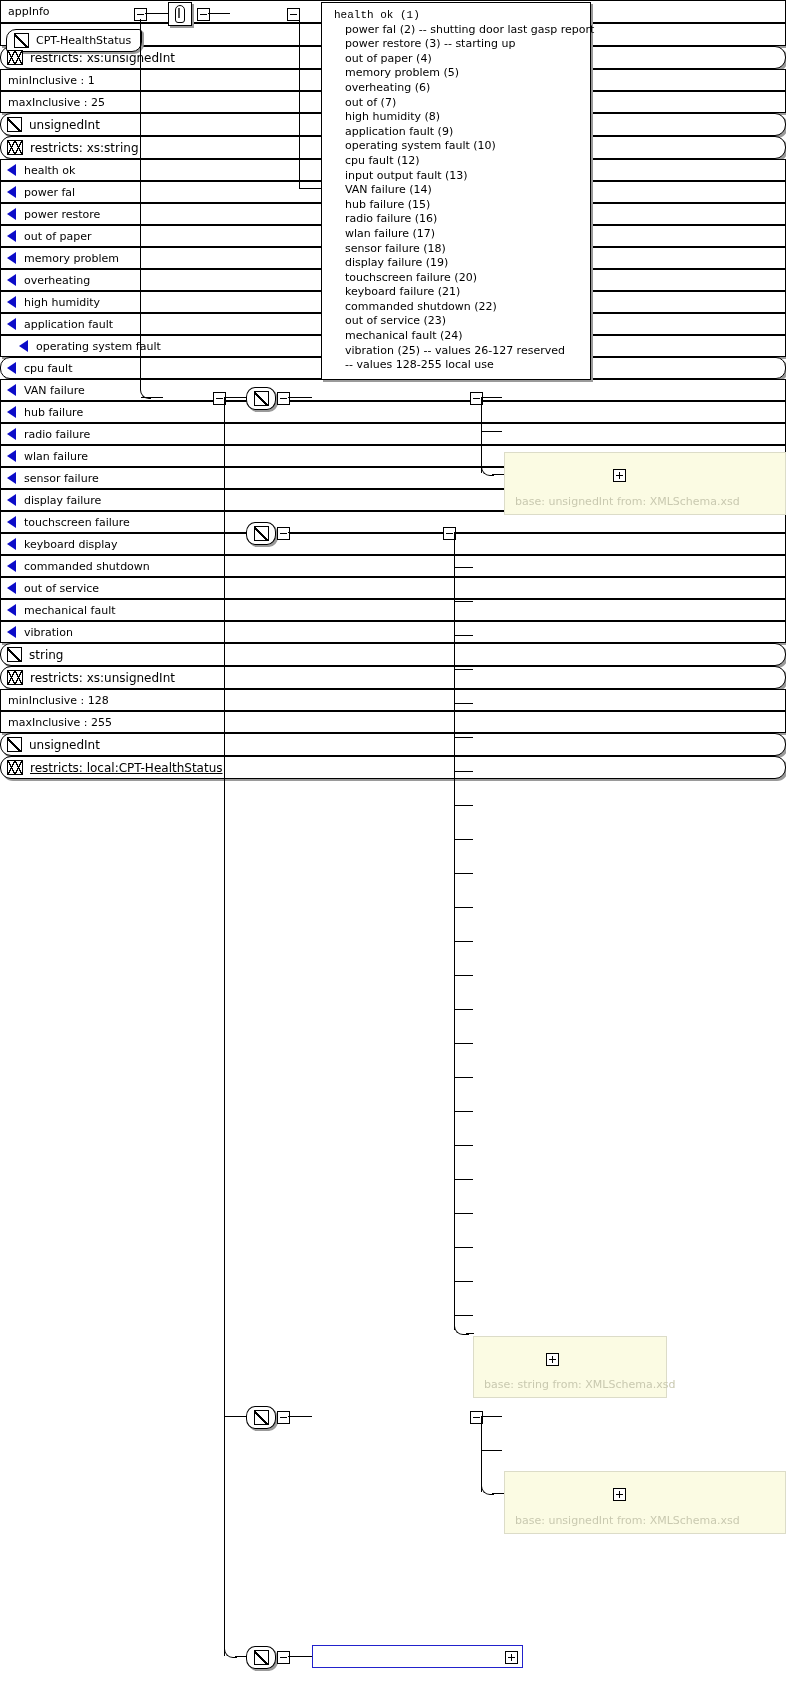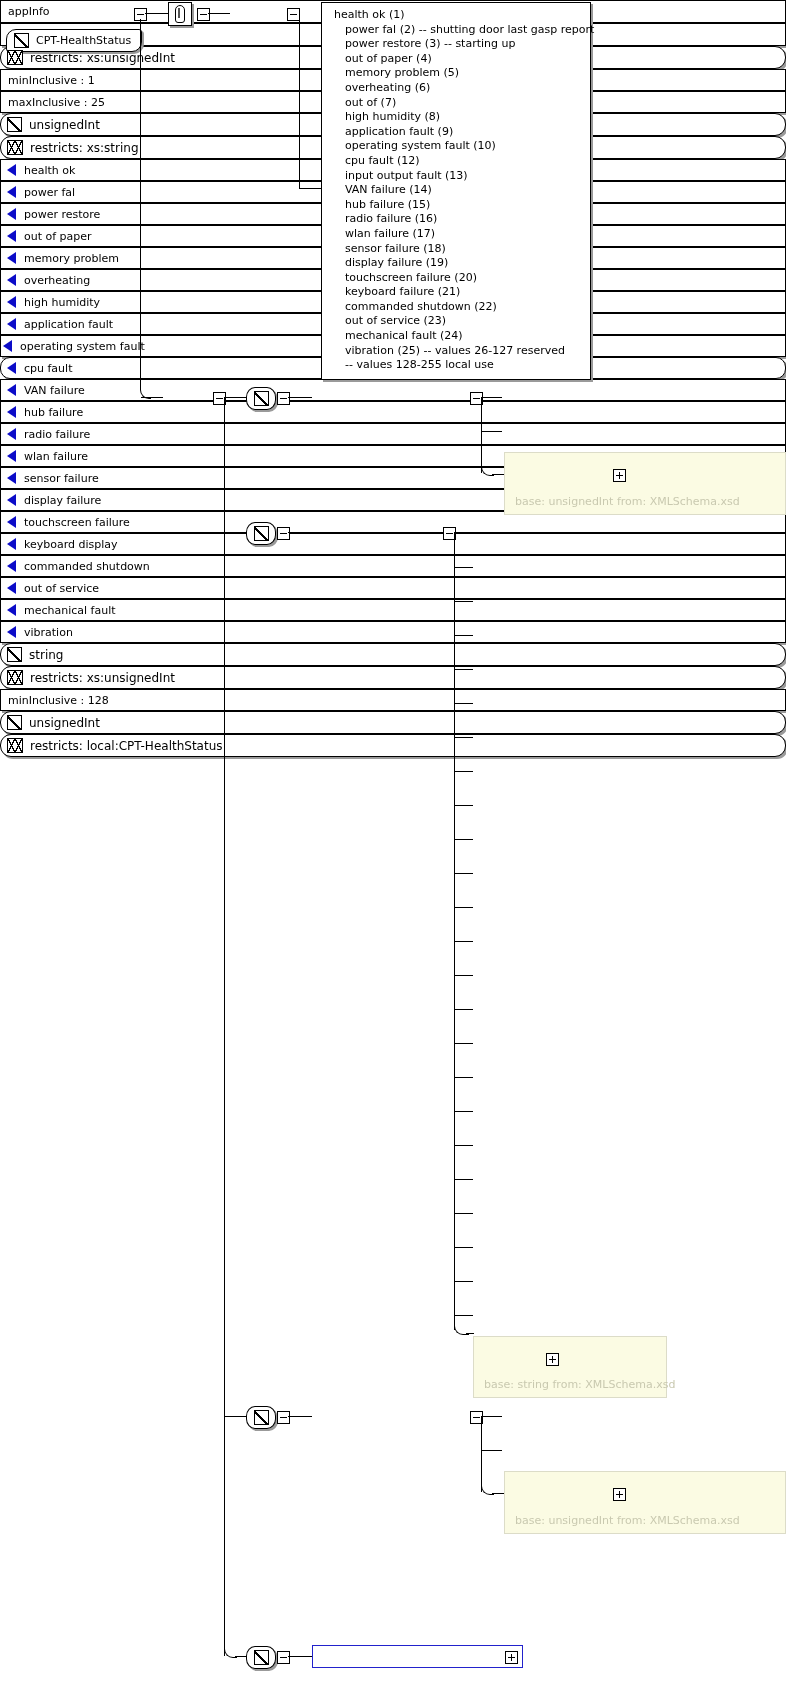--- a/index.html
+++ b/index.html
@@ -162,21 +162,21 @@
   .doc-panel {
     position:absolute;
     border:1px solid #000;
     background:#fff;
     box-shadow: 2px 2px 0 0 #9a9a9a;
     padding: 5px 8px 6px 12px;
     font-size: 11px;
     line-height: 14.6px;
     white-space: pre;
   }
-  .doc-panel .l0 { margin-left: 0; }
+  .doc-panel .l0 { margin-left: 0; font-family: Liberation Mono, monospace; }
   .doc-panel .l1 { margin-left: 11px; }
 
   
   .tip {
     position:absolute;
     background:#fbfbe3;
     border:1px solid #dcdcc8;
     box-sizing:border-box;
   }
   .tip .tip-text {
@@ -350,21 +350,21 @@
       <div class="rect" style="left: 473px; top: 762px; padding-left: 6px;">
         <span class="tri"></span>
         <span>high humidity</span>
       </div>
       <div class="h-line" style="left: 454px; top: 805px; width: 19px;"></div>
       <div class="rect" style="left: 473px; top: 796px; padding-left: 6px;">
         <span class="tri"></span>
         <span>application fault</span>
       </div>
       <div class="h-line" style="left: 454px; top: 839px; width: 19px;"></div>
-      <div class="rect" style="left: 473px; top: 830px; padding-left: 2px;">
+      <div class="rect" style="left: 473px; top: 830px; padding-left: 18px;">
         <span class="tri"></span>
         <span>operating system fault</span>
       </div>
       <div class="h-line" style="left: 454px; top: 873px; width: 19px;"></div>
       <div class="rect" style="left: 473px; top: 864px; padding-left: 6px; border-radius: 10px;">
         <span class="tri"></span>
         <span>cpu fault</span>
       </div>
       <div class="h-line" style="left: 454px; top: 907px; width: 19px;"></div>
       <div class="h-line" style="left: 454px; top: 941px; width: 19px;"></div>
@@ -464,20 +464,23 @@
 
   <div class="v-line" style="left:481px; top:1416px; height:76px;"></div>
   <div class="h-line" style="left:481px; top:1416px; width:21px;"></div>
   <div class="h-line" style="left:481px; top:1450px; width:21px;"></div>
   <div class="elbow" style="left:481px; top:1482px; width:12px; height:12px;"></div>
   <div class="h-line" style="left:492px; top:1493px; width:12px;"></div>
 
   <div class="rect" style="left:502px; top:1407px;">
     <span>minInclusive : 128</span>
   </div>
+  <div class="rect" style="left:502px; top:1441px;">
+    <span>maxInclusive : 255</span>
+  </div>
 
   <div class="tip" style="left:504px; top:1471px; width:282px; height:63px;">
     <span class="tip-text">base: unsignedInt from: XMLSchema.xsd</span>
   </div>
   <div class="capsule" style="left:511px; top:1483px;">
     <span class="pencil"></span>
     <span class="gap"></span>
     <span>unsignedInt</span>
   </div>
   <div class="ctl plus" style="left:613px; top:1488px;">
@@ -488,21 +491,21 @@
   <div class="h-line" style="left:235px; top:1656px; width:12px;"></div>
   <div class="oct" style="left:246px; top:1646px;">
     <span class="pencil"></span>
   </div>
   <div class="ctl" style="left:277px; top:1651px;">
       <i></i>
     </div>
   <div class="h-line" style="left:288px; top:1656px; width:24px;"></div>
 
   <div class="selframe" style="left:312px; top:1645px; width:211px; height:23px;"></div>
-  <div class="capsule" style="left:315px; top:1646px;">
+  <div class="capsule" style="left:315px; top:1646px;text-decoration:underline;">
     <span class="bowtie"></span>
     <span class="gap"></span>
     <span>restricts: local:CPT-HealthStatus</span>
   </div>
   <div class="ctl plus" style="left:505px; top:1651px;">
       <i></i>
     </div>
 
 </div>
 

